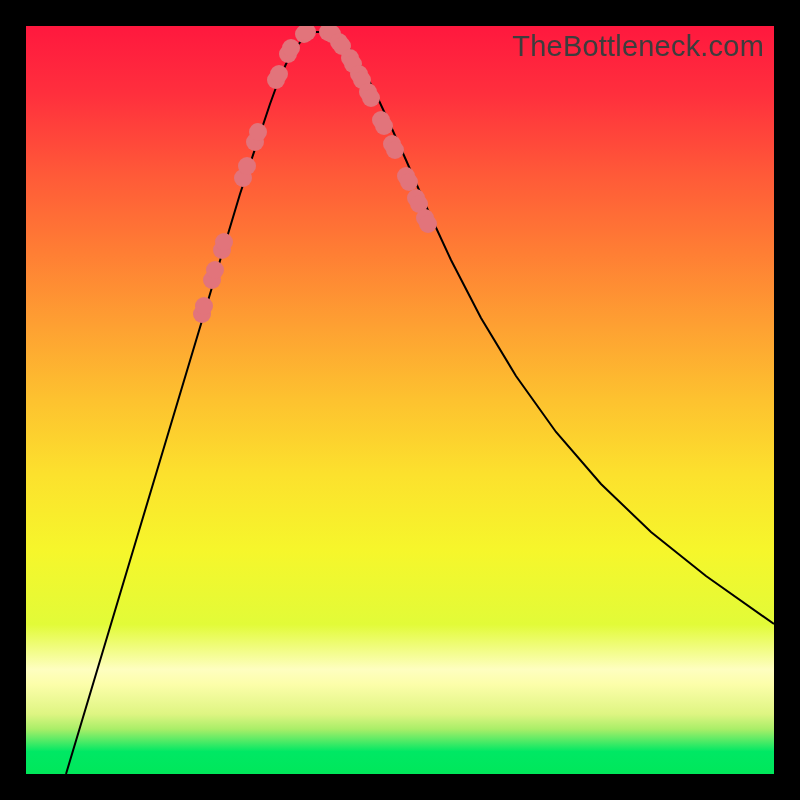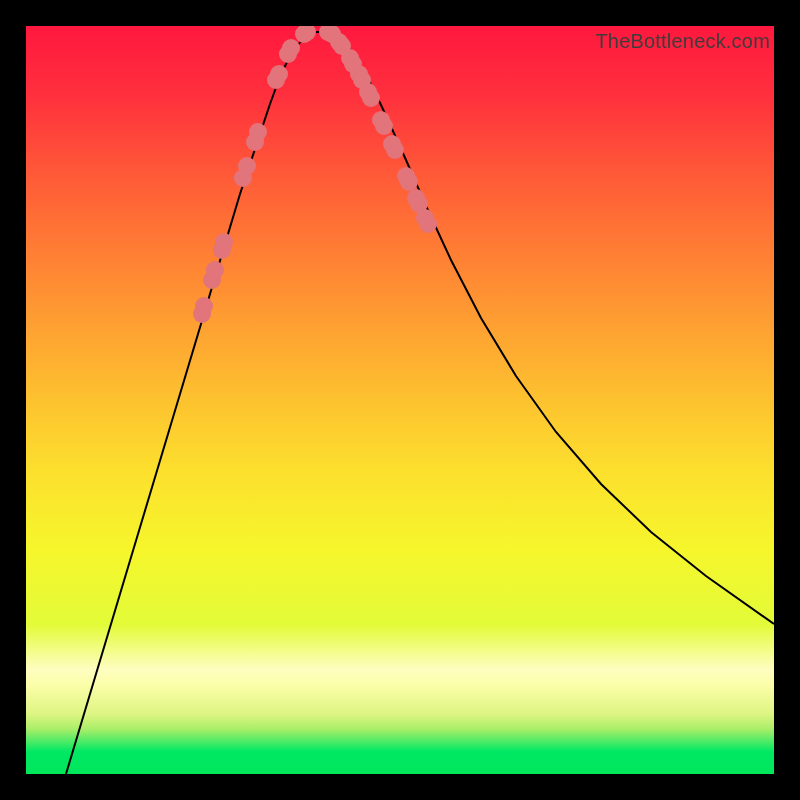--- a/index.html
+++ b/index.html
@@ -41,23 +41,23 @@
       #fcfeaa 88%,
       #def582 92%,
       #a9ee68 94%,
       #00e864 97%,
       #00e75a 100%
     );
   }
   .watermark {
     position: absolute;
     top: 4px;
-    right: 4px;
+    right: 10px;
     color: #3d3d3d;
-    font-size: 20px;
+    font-size: 29px;
     font-weight: 400;
     letter-spacing: 0.2px;
     user-select: none;
   }
   svg.curve {
     position: absolute;
     left: 0;
     top: 0;
     width: 748px;
     height: 748px;

